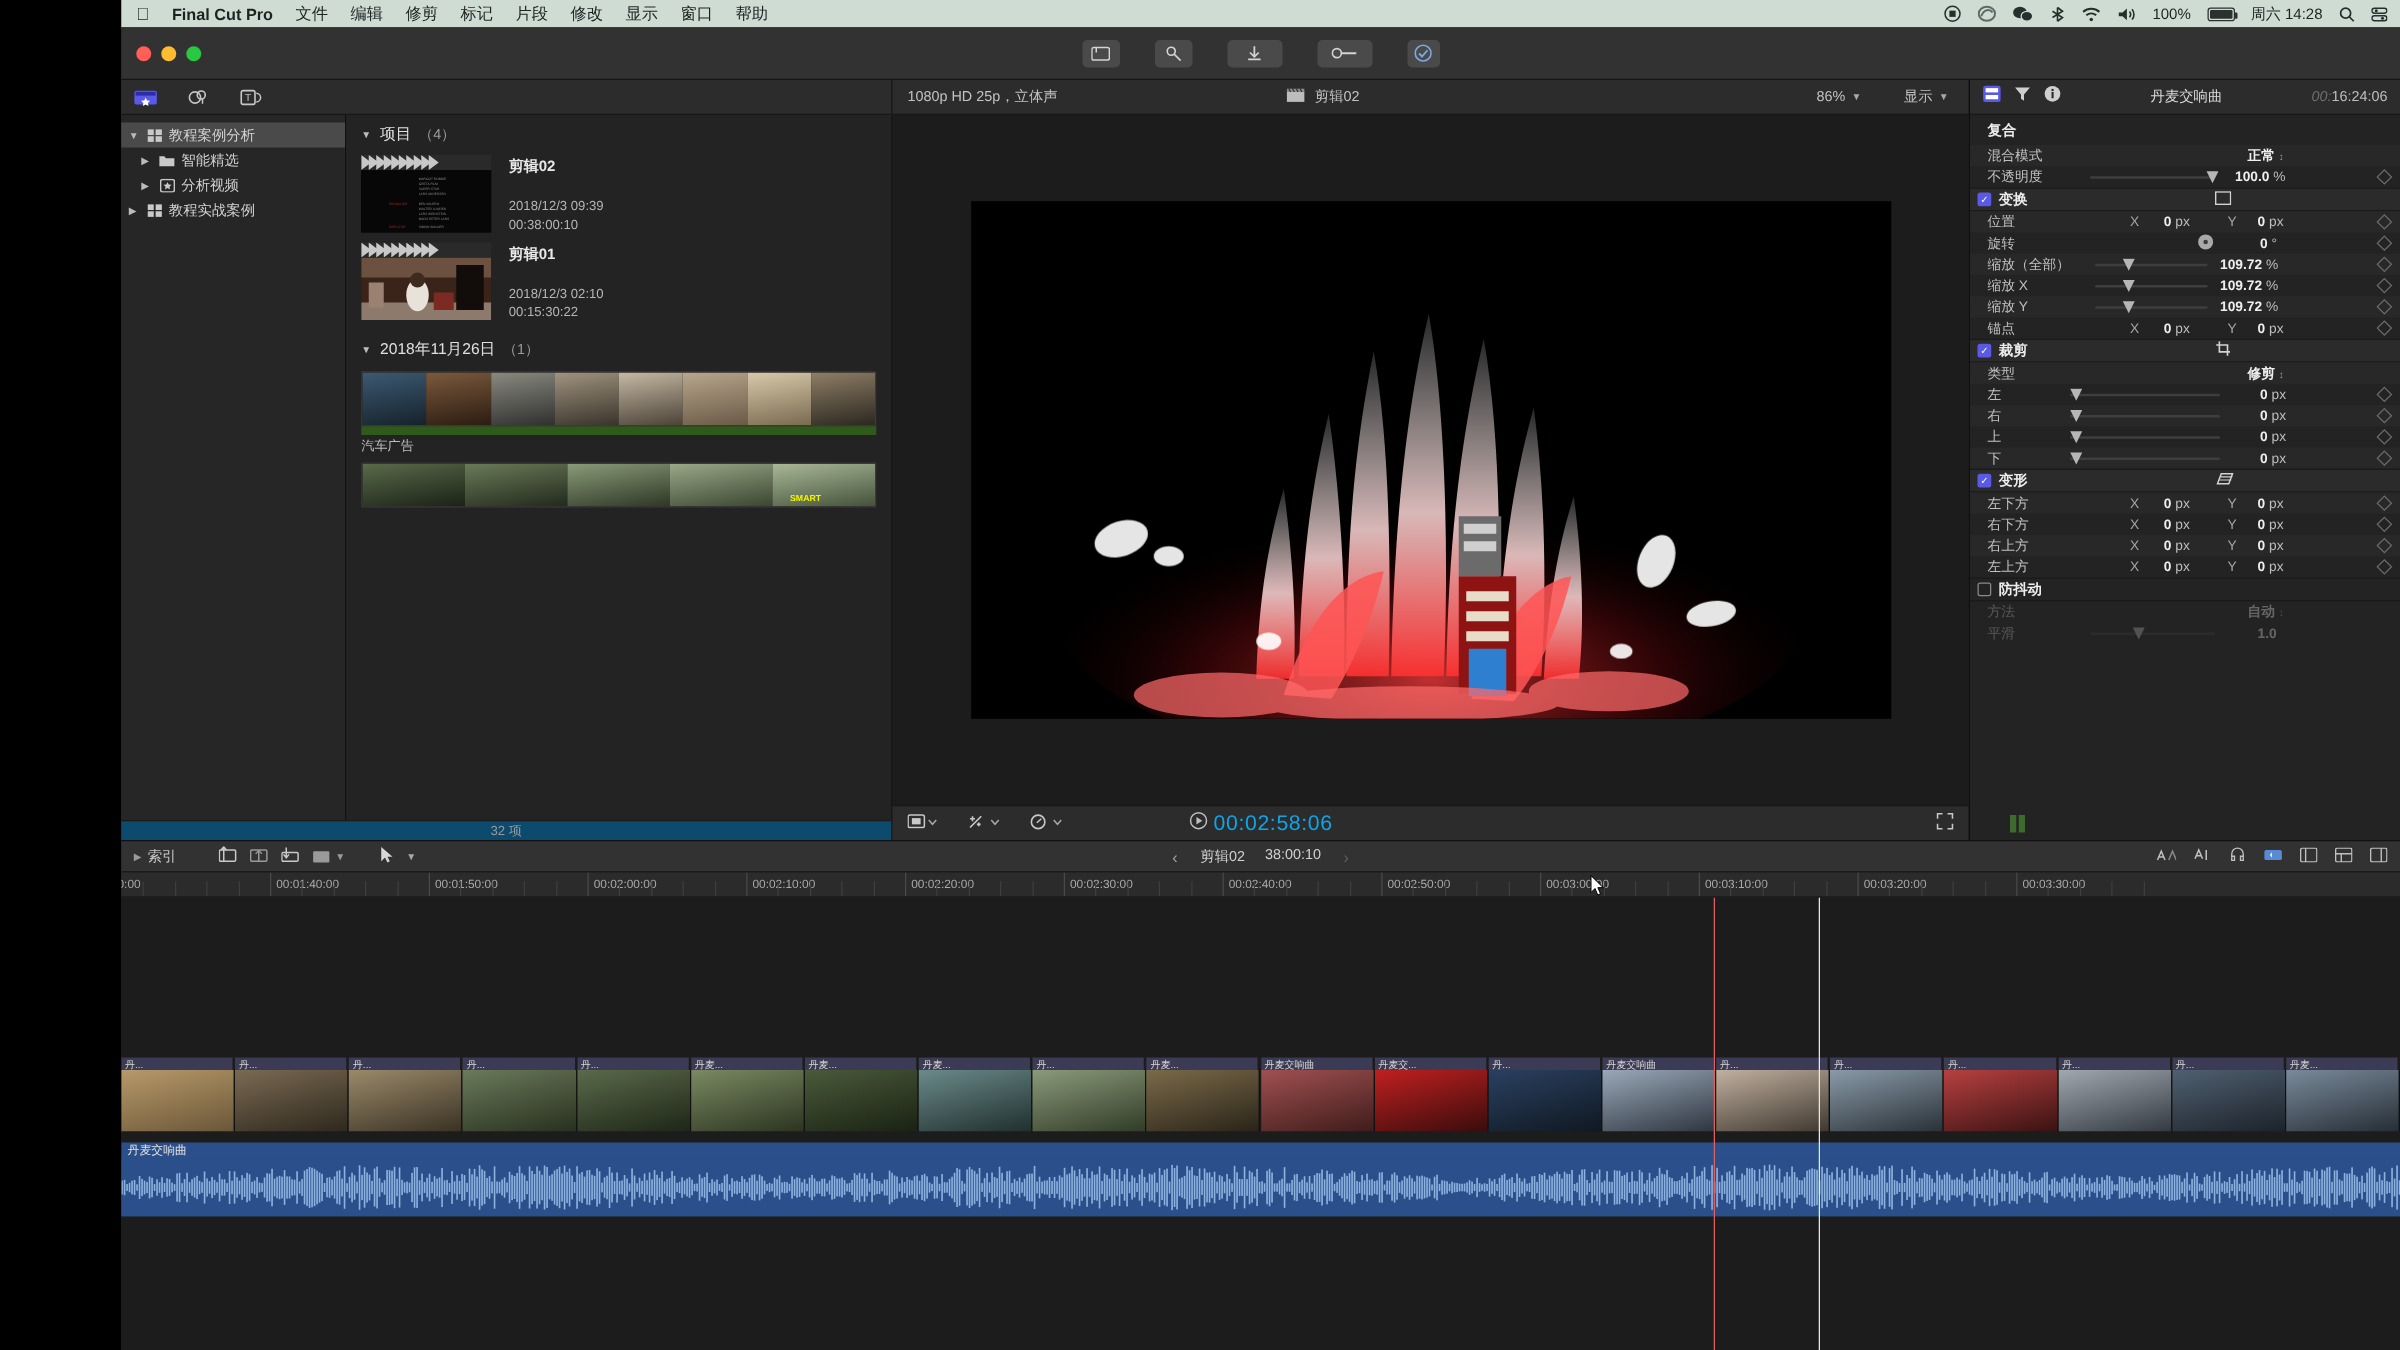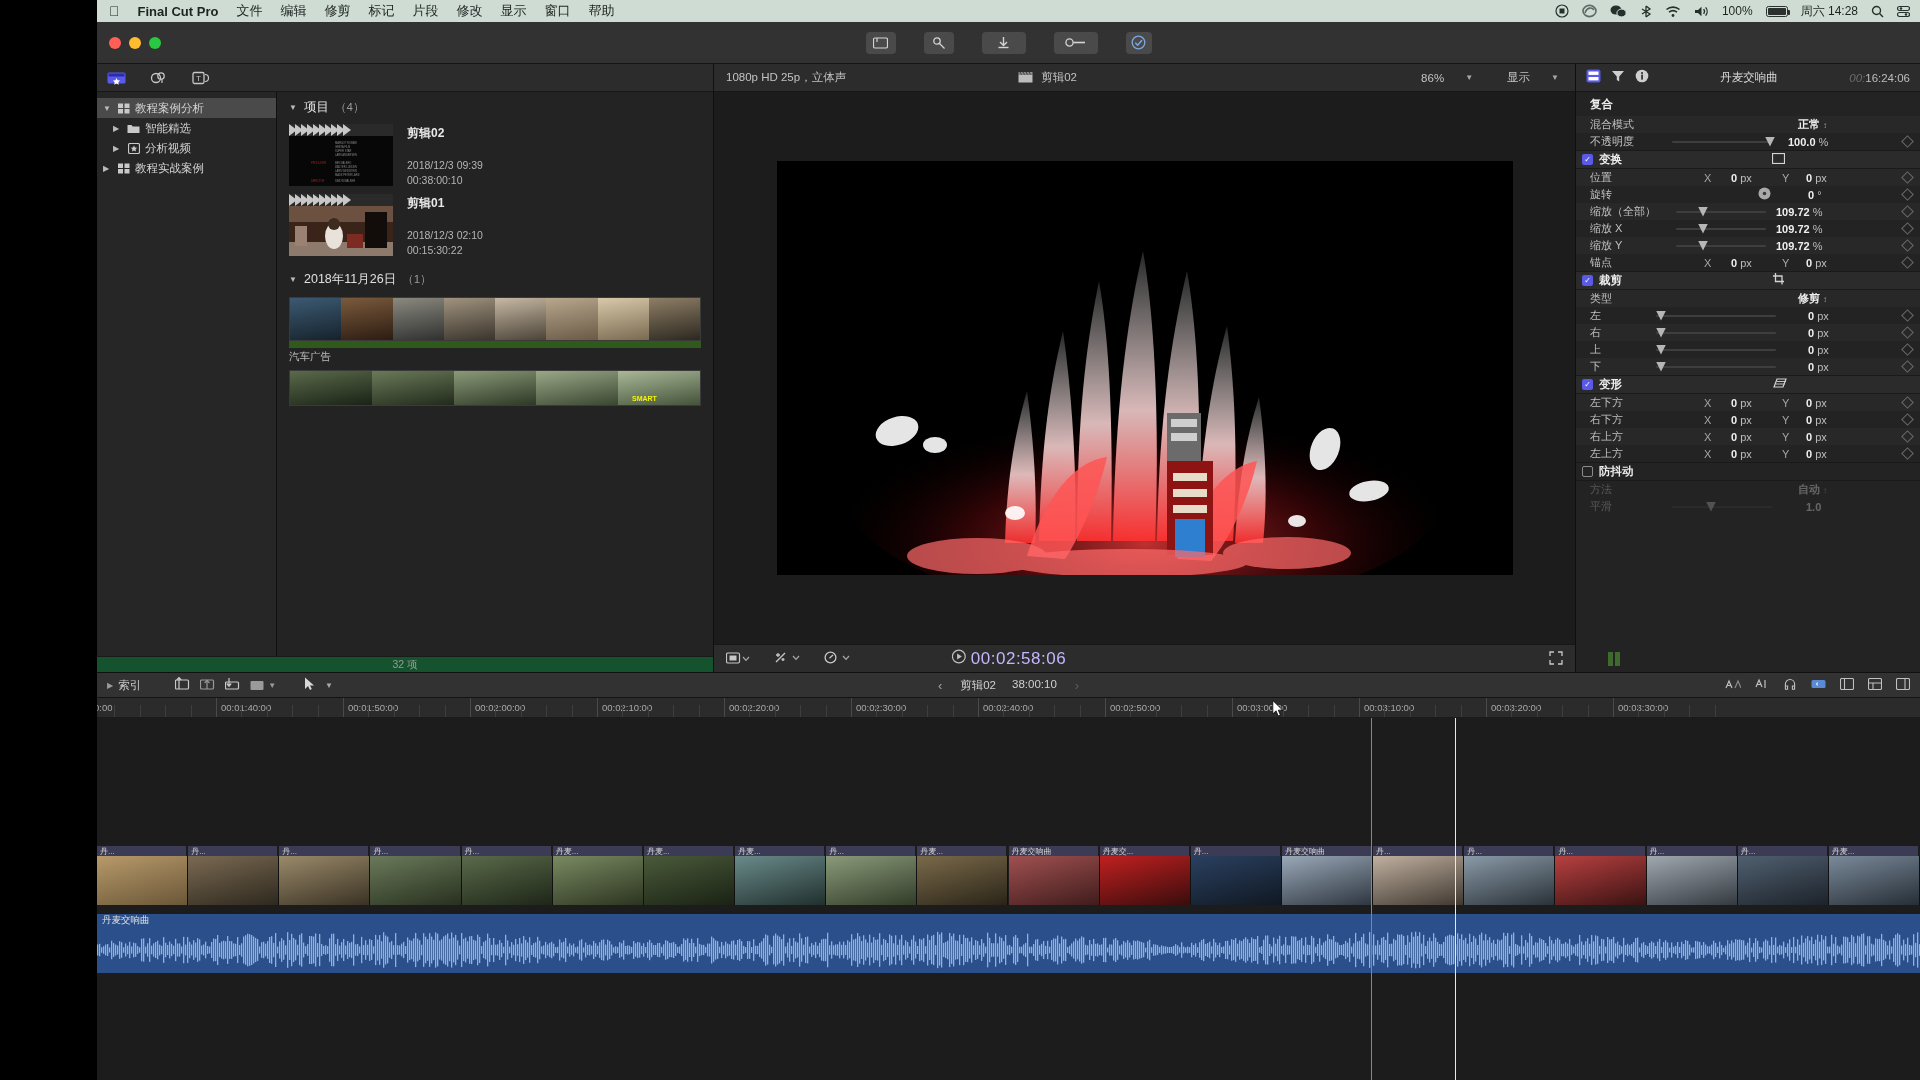--- a/index.html
+++ b/index.html
@@ -61,36 +61,36 @@
   .slate i { display:block; width:0;height:0; border-left:8px solid #c8c8c8;
      border-top:6px solid transparent; border-bottom:6px solid transparent; margin-right:-2px;}
   .thumb { width:104px; height:50px; background:#000; background-size:cover; }
   .clip-meta { font-size:10.5px; color:#bdbdbd; padding-top:1px; }
   .clip-name { font-size:12px; font-weight:bold; color:#e8e8e8; margin-bottom:16px; }
   .clip-line { line-height:15px; color:#b5b5b5; }
   .filmstrip { margin:4px 0 0 12px; width:412px; height:44px; display:flex; border:1px solid #3a3a3a; overflow:hidden;}
   .fs-cell { flex:1; height:100%; }
   .fs-audio { width:412px; height:7px; background:#2f5a1c; margin-left:12px; }
   .strip-label { font-size:10.5px; color:#bbb; margin:2px 0 6px 12px;}
-  .br-foot { height:16px; background:#14532d; display:flex; align-items:center; justify-content:center;
+  .br-foot { height:16px; background:#0c4a6e; display:flex; align-items:center; justify-content:center;
     font-size:10.5px; color:#999; border-top:1px solid #1a1a1a;}
 
   
   .viewer { flex:1; background:#1c1c1c; display:flex; flex-direction:column; }
   .vw-top { height:28px; background:#2c2c2c; display:flex; align-items:center; padding:0 12px;
     font-size:11.5px; color:#c2c2c2; border-bottom:1px solid #171717;}
   .vw-title { margin-left:auto; margin-right:auto; display:flex; align-items:center; gap:8px;}
-  .vw-zoom { display:flex; align-items:center; gap:21px; margin-left:auto;}
+  .vw-zoom { display:flex; align-items:center; gap:5px; margin-left:auto;}
   .chev { font-size:8px; color:#a8a8a8;}
   .vw-canvas { flex:1; position:relative; background:#1c1c1c; display:flex; align-items:center; justify-content:center;}
   .vframe { width:736px; height:414px; position:relative; overflow:hidden; background:#000; }
   .vw-bottom { height:28px; background:#2c2c2c; display:flex; align-items:center; padding:0 12px; gap:24px;
     border-top:1px solid #171717; color:#c8c8c8; font-size:11.5px;}
   .vw-tc { position:absolute; left:50%; transform:translateX(-50%); display:flex; align-items:center; gap:5px;
-    font-size:17px; color:#c4b5fd; letter-spacing:0.5px; }
+    font-size:17px; color:#0ea5e9; letter-spacing:0.5px; }
   .meters { position:absolute; right:300px; display:flex; gap:2px;}
   .meters span { width:5px; height:14px; background:#3f6a2e;}
   .vw-full { margin-left:auto; }
 
   
   .inspector { width:345px; background:#232323; border-left:1px solid #0f0f0f; display:flex; flex-direction:column;}
   .ins-top { height:28px; background:#2c2c2c; display:flex; align-items:center; gap:10px; padding:0 10px;
     border-bottom:1px solid #171717;}
   .ins-title { flex:1; text-align:center; font-size:11.5px; color:#dadada;}
   .ins-tc { font-size:11.5px; color:#bdbdbd;}

